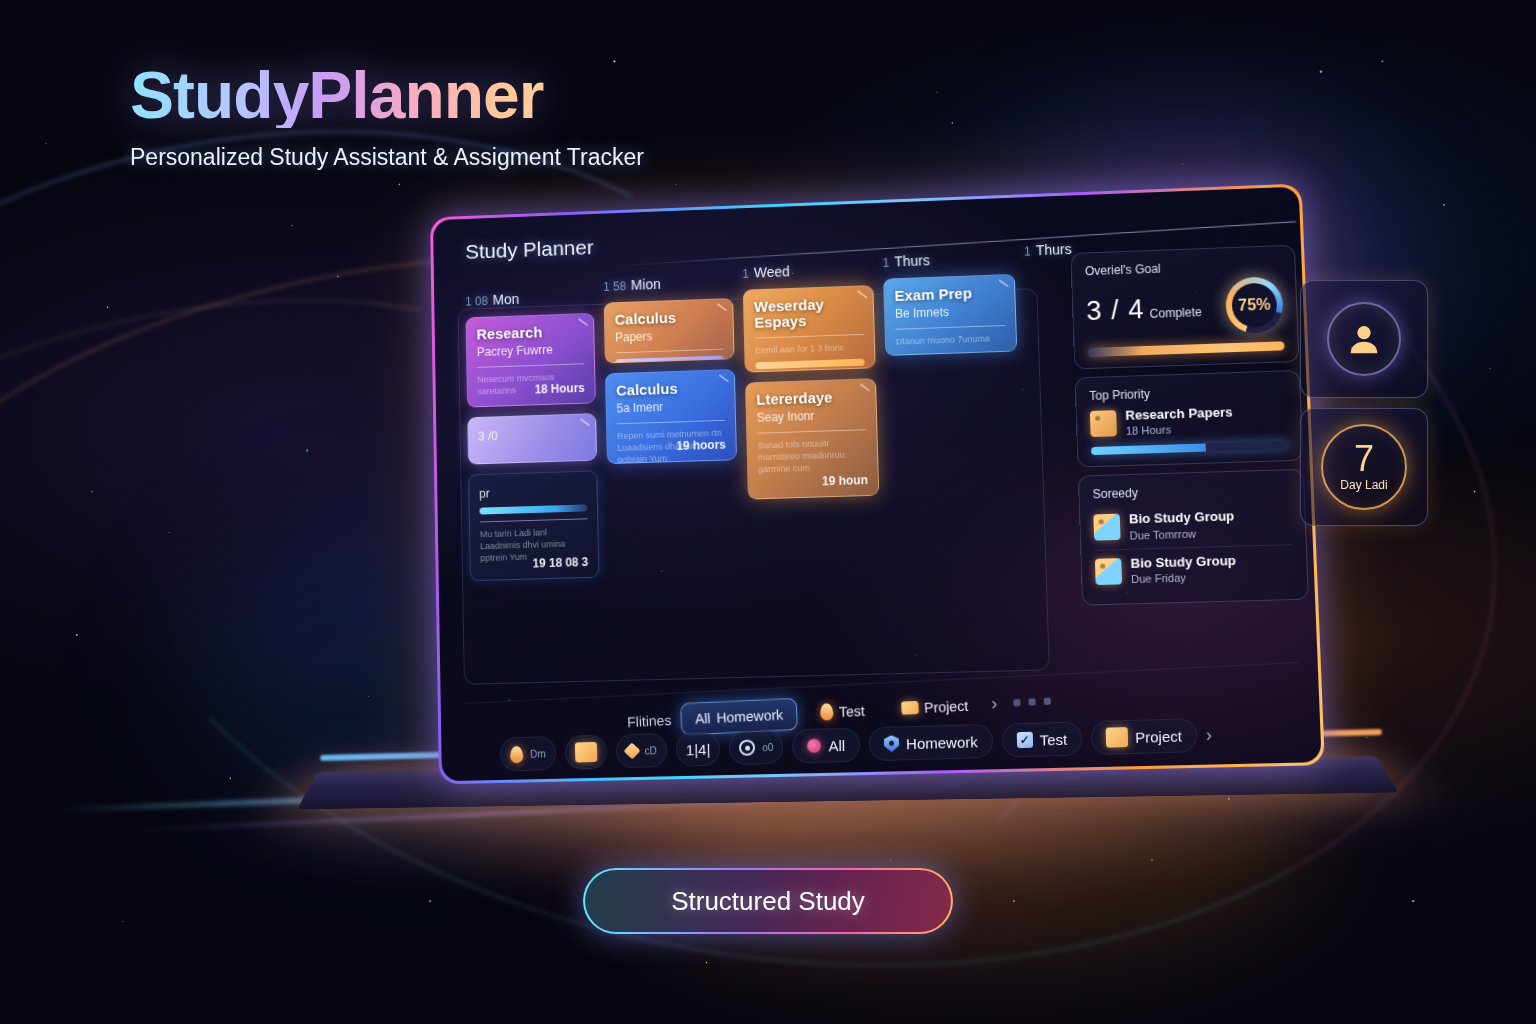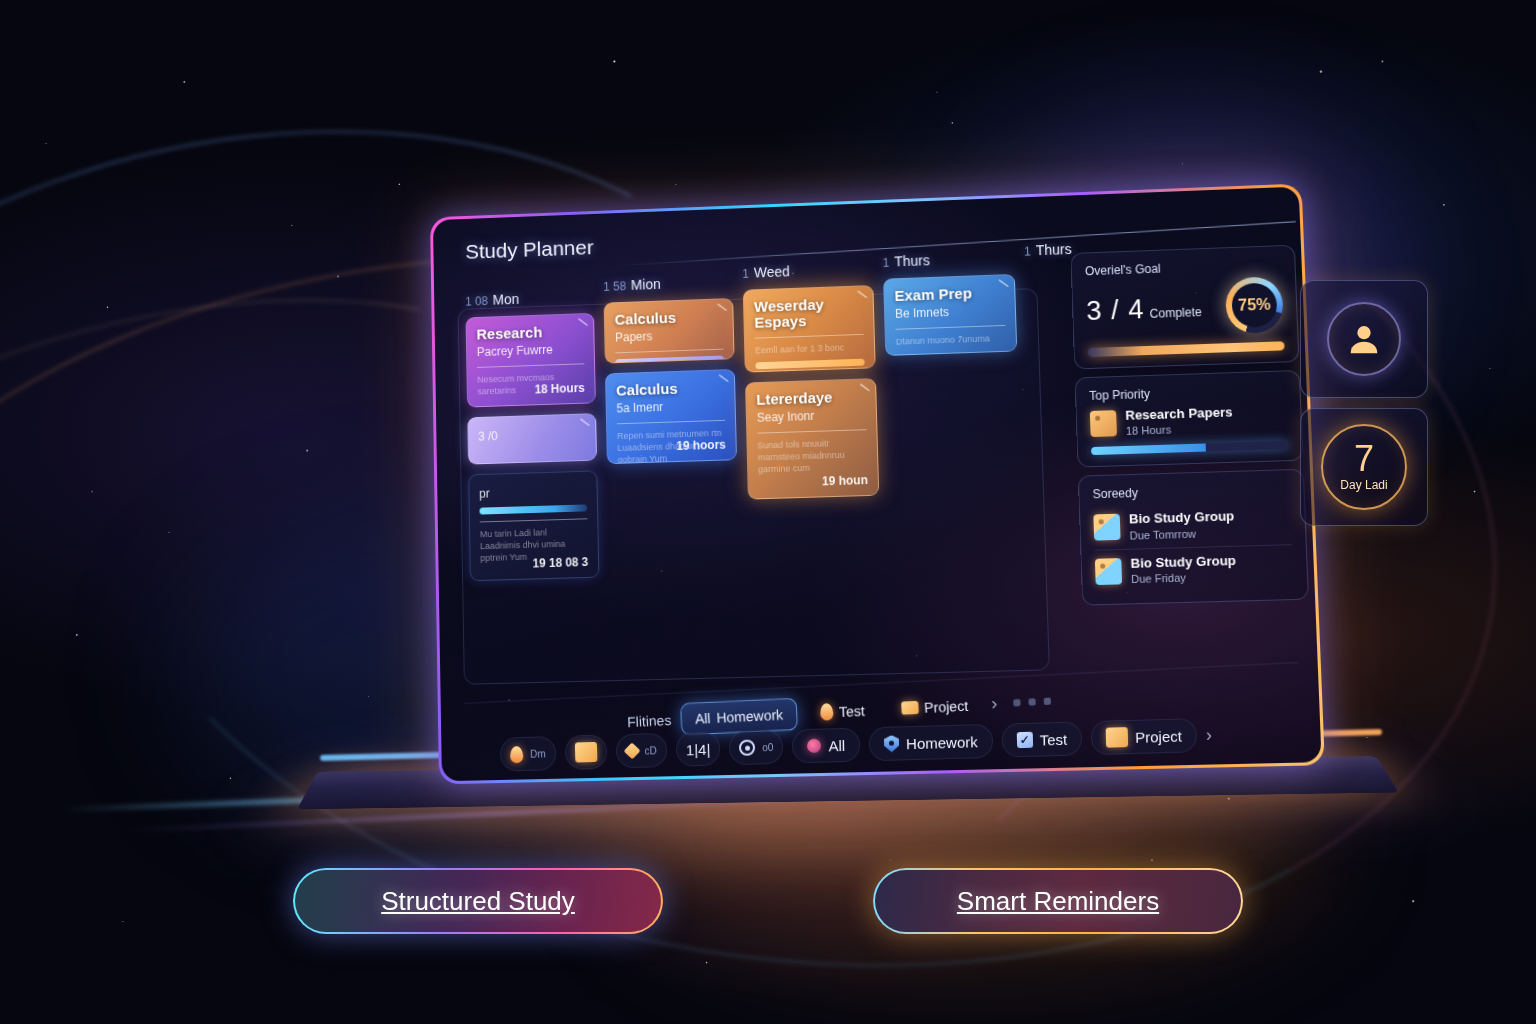--- a/index.html
+++ b/index.html
@@ -288,21 +288,21 @@
   .streak-line2 { position:absolute; left:120px; top:812px; width:760px; height:3px; z-index:9;
                  background:linear-gradient(90deg,transparent,rgba(170,140,255,.6) 50%,transparent);
                  filter:blur(2px); transform:rotate(-2.6deg); }
 
   
   .pills { position:absolute; left:0; right:0; top:868px; z-index:20;
            display:flex; justify-content:center; gap:210px; }
   .pill { width:370px; height:66px; border-radius:33px; padding:2px;
           display:flex; align-items:center; justify-content:center;
           font-size:26px; color:#fff; font-weight:400;
-          text-shadow:0 0 14px rgba(255,255,255,.45);text-decoration:underline; }
+          text-shadow:0 0 14px rgba(255,255,255,.45); }
   .pill-a { background:linear-gradient(90deg,#5ee8ff 0%,#9b7bff 40%,#ff5fa8 72%,#ffb15e 100%);
             box-shadow:0 0 30px rgba(120,140,255,.5); }
   .pill-a .inner { background:linear-gradient(100deg, rgba(28,48,60,.92), rgba(60,32,72,.92) 45%, rgba(120,26,70,.9)); }
   .pill-b { background:linear-gradient(90deg,#7fd8ff 0%,#ffc46b 28%,#ffaf4e 60%,#ffd79a 100%);
             box-shadow:0 0 30px rgba(255,175,80,.45); }
   .pill-b .inner { background:linear-gradient(100deg, rgba(40,30,62,.94), rgba(80,30,62,.92) 55%, rgba(60,28,56,.94)); }
   .pill .inner { width:100%; height:100%; border-radius:31px; display:flex; align-items:center; justify-content:center; }
 </style>
 </head>
 <body>
@@ -314,20 +314,22 @@
   <div class="glowblob gb1"></div>
   <div class="glowblob gb2"></div>
   <div class="glowblob gb3"></div>
   <div class="arc arc1"></div>
   <div class="arc arc2"></div>
   <div class="arc arc3"></div>
   <div class="arc arc4"></div>
 </div>
 
 <div class="header">
+  <div class="brand"><span>Study</span><span>Planner</span></div>
+  <div class="tagline">Personalized Study Assistant &amp; Assigment Tracker</div>
 </div>
 
 <div class="base-glow"></div>
 <div class="base"></div>
 <div class="base-edge"></div>
 <div class="streak-line"></div>
 <div class="streak-line2"></div>
 
 <div class="laptop">
  <div class="screen-frame">
@@ -569,18 +571,13 @@
   </div>
   <div class="chev">›</div>
 </div>
 
 <div class="pills">
   <div class="pill pill-a">
     <div class="inner">
       <span>Structured Study</span>
     </div>
   </div>
-  <div class="pill pill-b">
-    <div class="inner">
-      <span>Smart Reminders</span>
-    </div>
-  </div>
 </div>
 
 </body></html>

